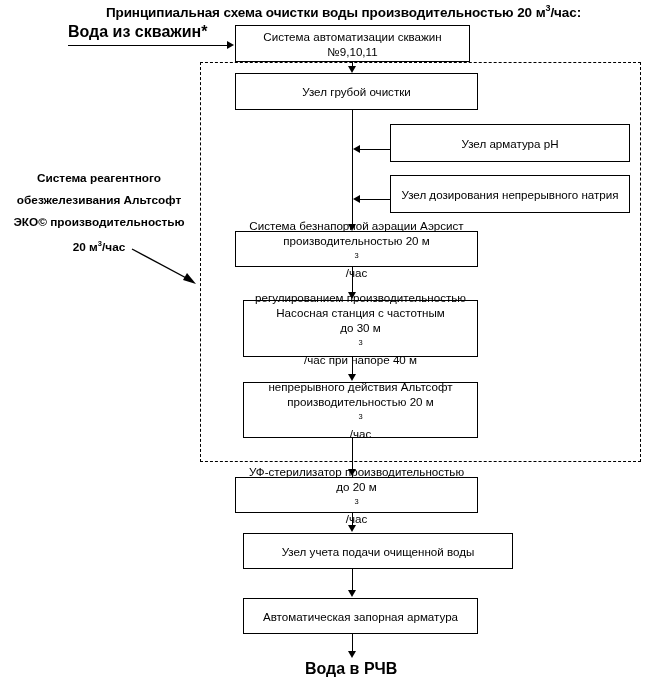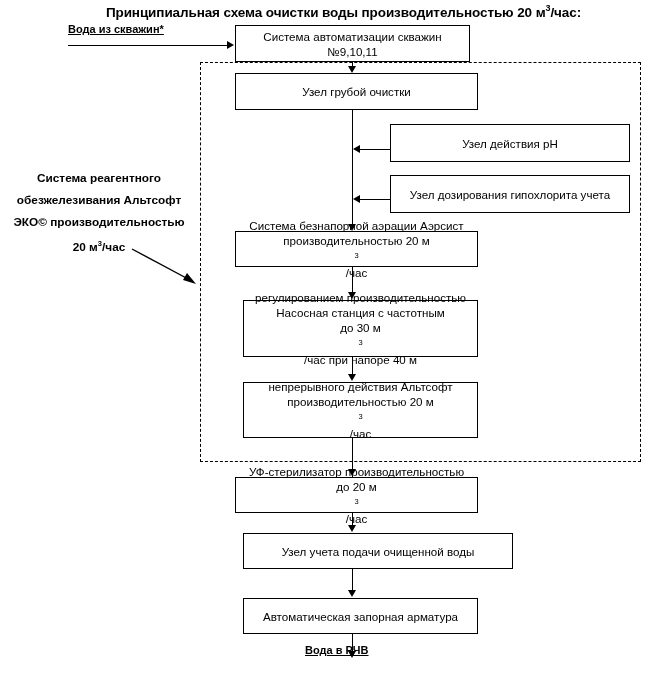--- a/index.html
+++ b/index.html
@@ -55,24 +55,23 @@
     position: absolute;
     text-align: center;
     font-size: 11.8px;
     line-height: 22px;
     font-weight: bold;
   }
   .side-label sup { font-size: 7.5px; vertical-align: super; }
 
   .plain-label {
     position: absolute;
-    font-size: 11px;
+    font-size: 16px;
     font-weight: bold;
     white-space: nowrap;
-    text-decoration: underline;
   }
 
   .vline {
     position: absolute;
     width: 0;
     border-left: 1.4px solid #000;
   }
   .hline {
     position: absolute;
     height: 0;
@@ -143,29 +142,29 @@
     <div>
       <span>Узел грубой очистки</span>
     </div>
   </div>
 
   <div class="vline" style="left:352px; top:110px; height:117px;"></div>
   <div class="arrow-down" style="left:348px; top:224px;"></div>
 
   <div class="box" style="left:390px; top:124px; width:240px; height:38px;">
     <div>
-      <span>Узел действия рН</span>
+      <span>Узел арматура рН</span>
     </div>
   </div>
   <div class="hline" style="left:360px; top:149px; width:31px;"></div>
   <div class="arrow-left" style="left:353px; top:144.5px;"></div>
 
   <div class="box" style="left:390px; top:175px; width:240px; height:38px;">
     <div>
-      <span>Узел дозирования гипохлорита учета</span>
+      <span>Узел дозирования непрерывного натрия</span>
     </div>
   </div>
   <div class="hline" style="left:360px; top:199px; width:31px;"></div>
   <div class="arrow-left" style="left:353px; top:194.5px;"></div>
 
   <div class="box" style="left:235px; top:231px; width:243px; height:36px;">
     <div>
       <span>Система безнапорной аэрации Аэрсист</span>
       <span><span>производительностью 20 м</span><sup>3</sup><span>/час</span></span>
     </div>
@@ -216,15 +215,15 @@
 
   <div class="box" style="left:243px; top:598px; width:235px; height:36px;">
     <div>
       <span>Автоматическая запорная арматура</span>
     </div>
   </div>
 
   <div class="vline" style="left:352px; top:634px; height:19px;"></div>
   <div class="arrow-down" style="left:348px; top:651px;"></div>
 
-  <div class="plain-label" style="left:305px; top:644px;">Вода в РЧВ</div>
+  <div class="plain-label" style="left:305px; top:660px;">Вода в РЧВ</div>
 
 </div>
 
 </body></html>

